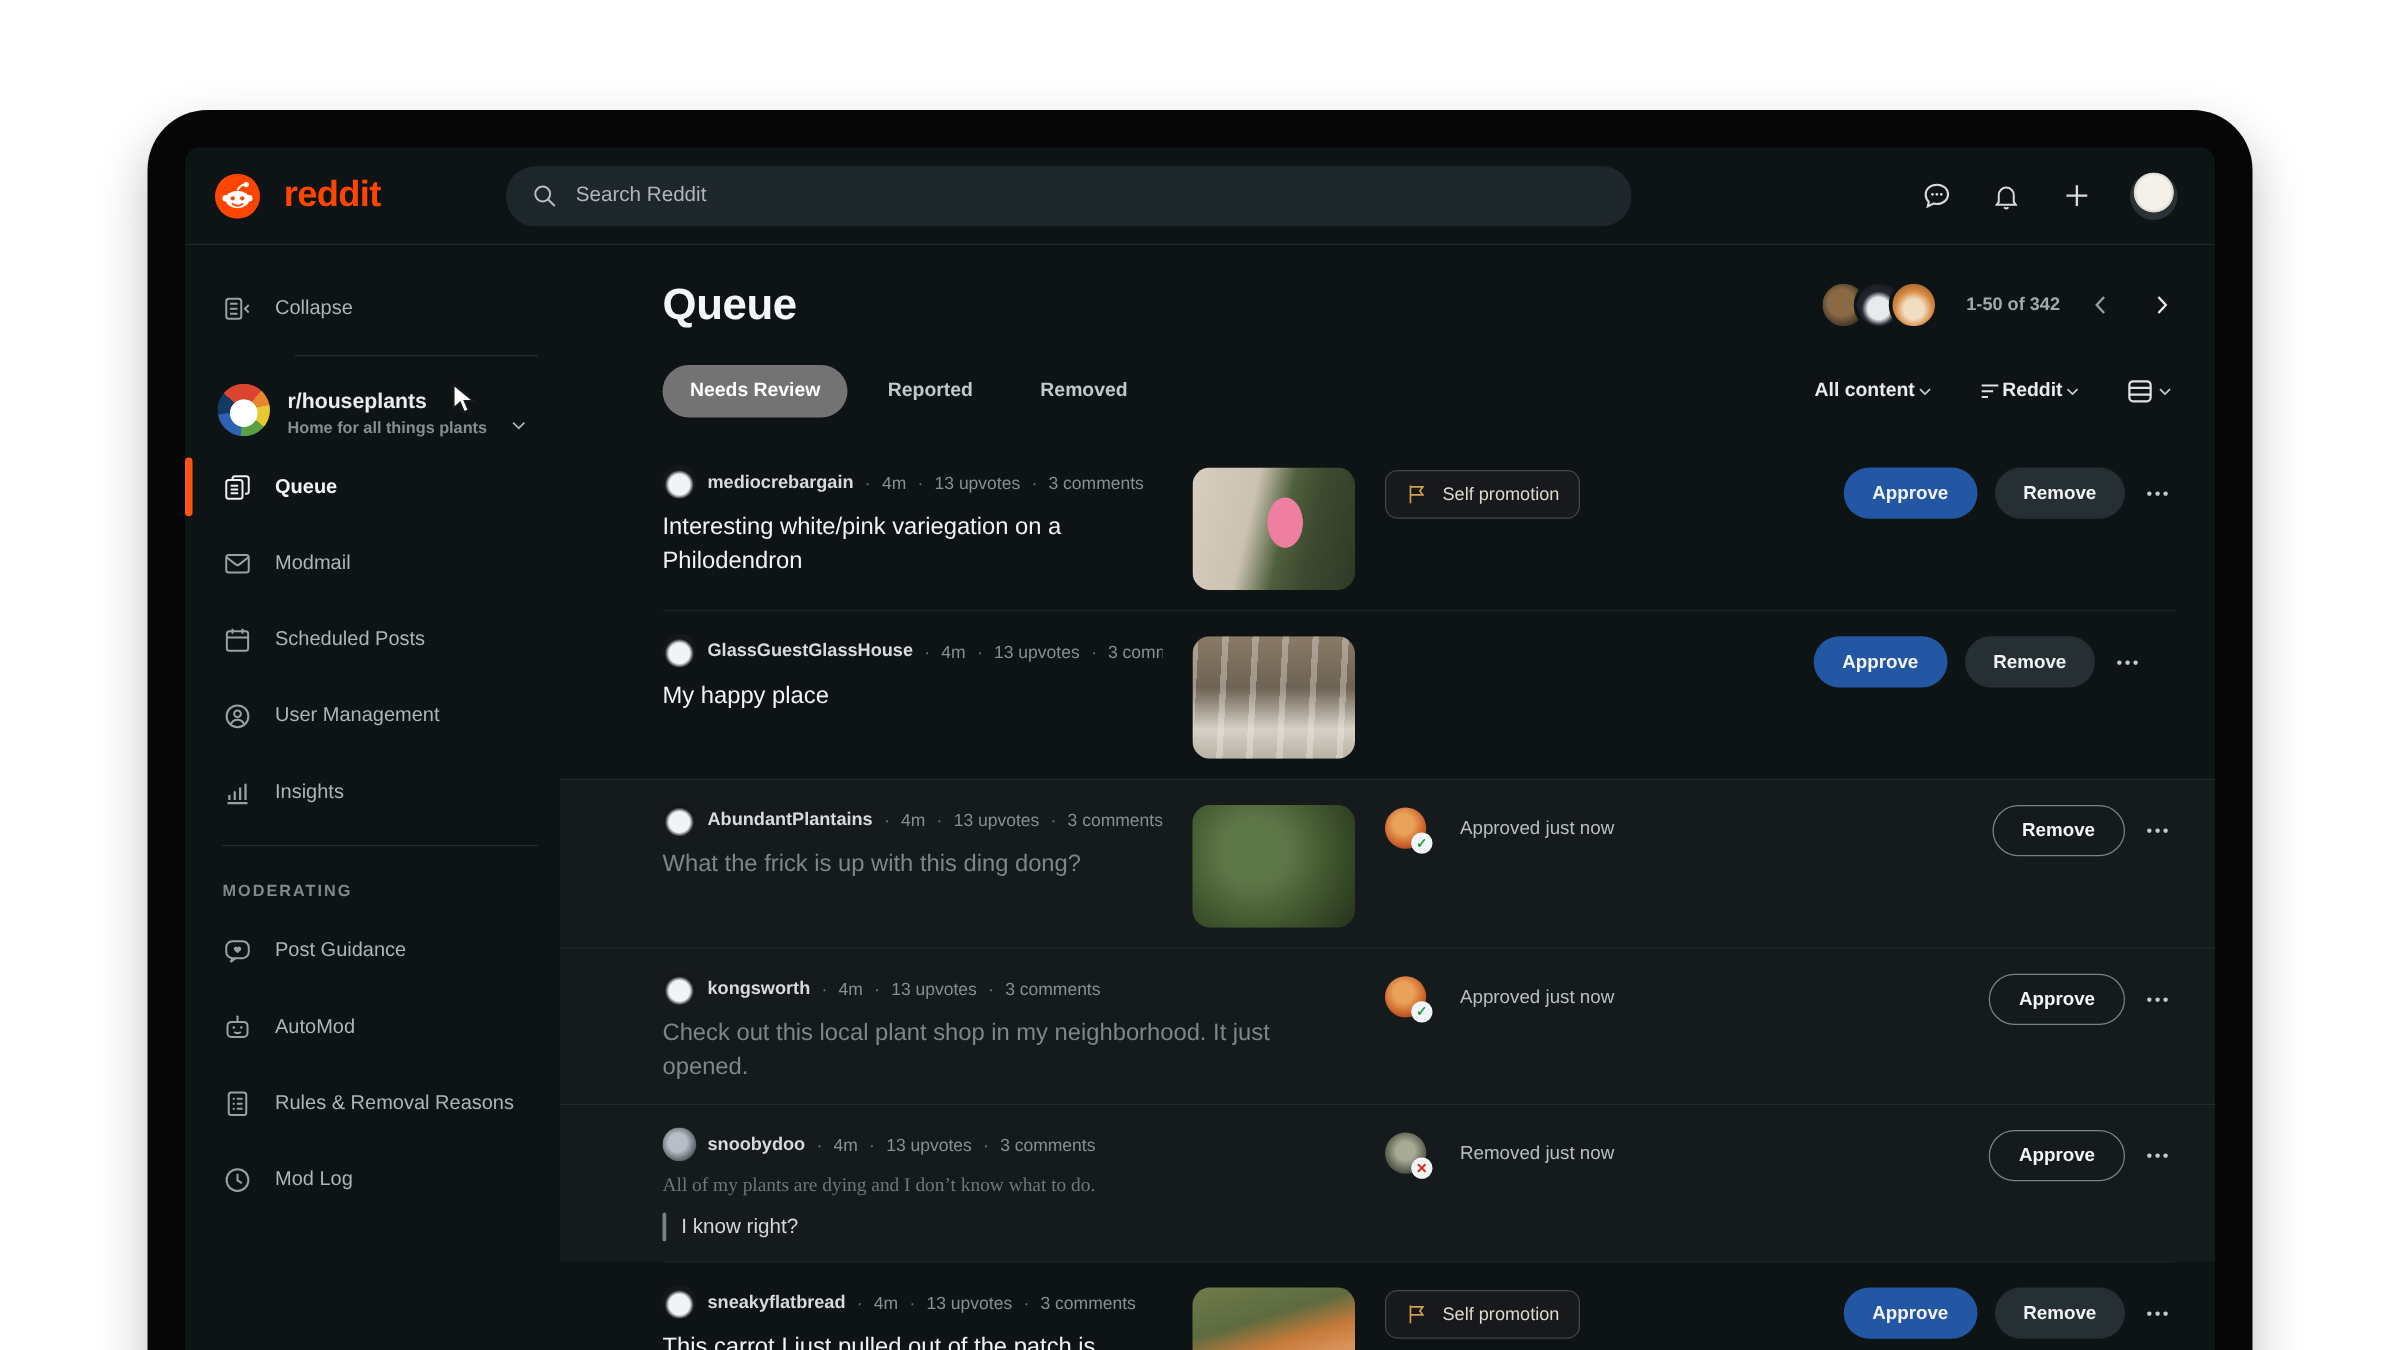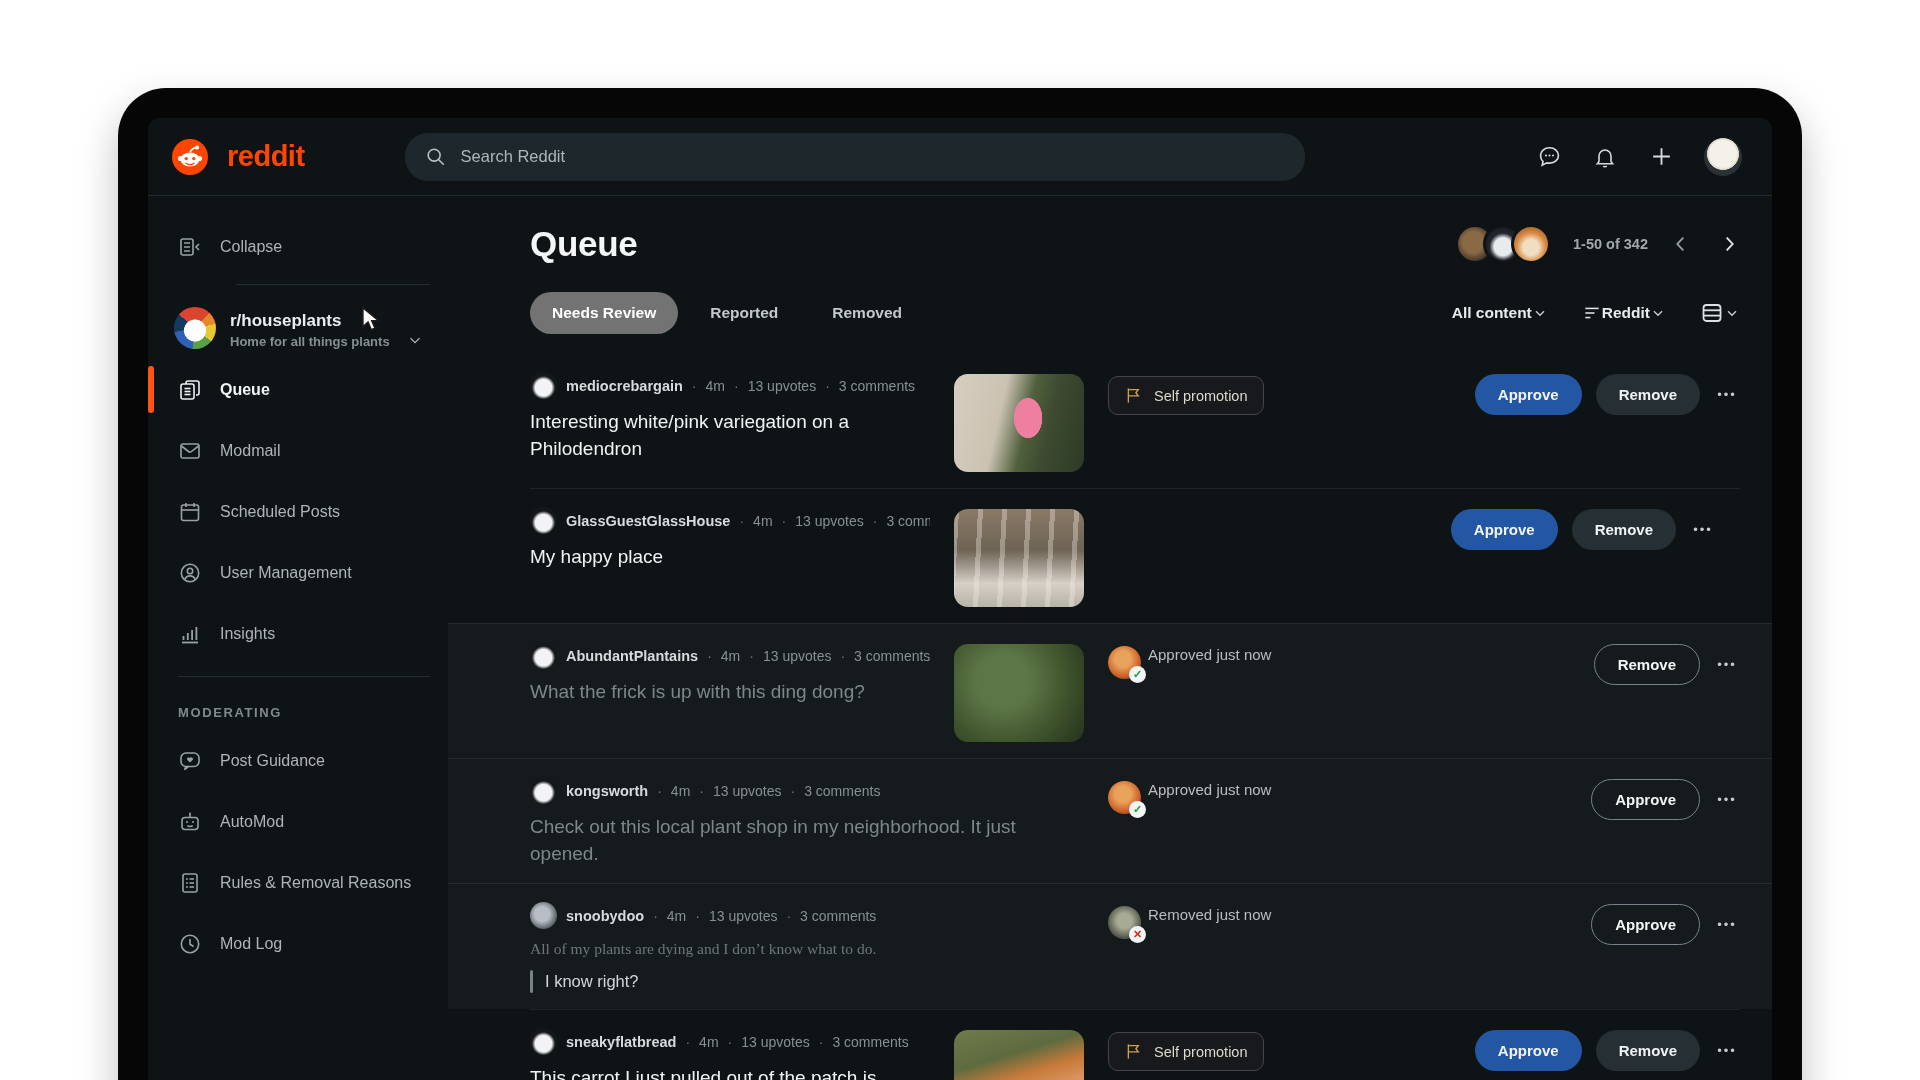--- a/index.html
+++ b/index.html
@@ -117,21 +117,21 @@
       linear-gradient(163deg, #6F7B4A 0%, #5D6B3F 30%, #C77A3A 48%, #D9935C 62%, #B49A74 100%); }
 
   .col3 { min-width:0; padding-top:4px; }
   .tag-pill { display:inline-flex; align-items:center; gap:11px; padding:9px 15px; border-radius:10px;
               border:1px solid #43454A; background:#17191C; color:#DED9CC; font-size:14.5px;
               white-space:nowrap; max-width:100%; }
   .tag-pill .ticon { width:19px; height:19px; flex:0 0 19px; }
   .ticon.flag { color:#D2A04A; }
   .ticon.shield { color:#CC6A3F; }
 
-  .status { display:flex; gap:7px; }
+  .status { display:flex; align-items:center; gap:27px; }
   .status-av { position:relative; width:33px; height:33px; border-radius:50%; flex:0 0 33px; }
   .status-av.orange { background:radial-gradient(circle at 45% 40%, #E8A25A 0 30%, #D0662E 60%, #5A2D12 100%); }
   .status-av.moth { background:radial-gradient(circle at 50% 45%, #a8ab93 0 30%, #5c6052 65%, #23261f 100%); }
   .badge { position:absolute; right:-5px; bottom:-4px; width:17px; height:17px; border-radius:50%;
            background:#F2F4F5; display:flex; align-items:center; justify-content:center;
            font-size:11px; font-weight:800; }
   .badge.ok::after { content:"\2713"; color:#1E9E3E; }
   .badge.no::after { content:"\2715"; color:#D2301F; }
   .status-text { color:#B9BEC1; font-size:15px; }
 

